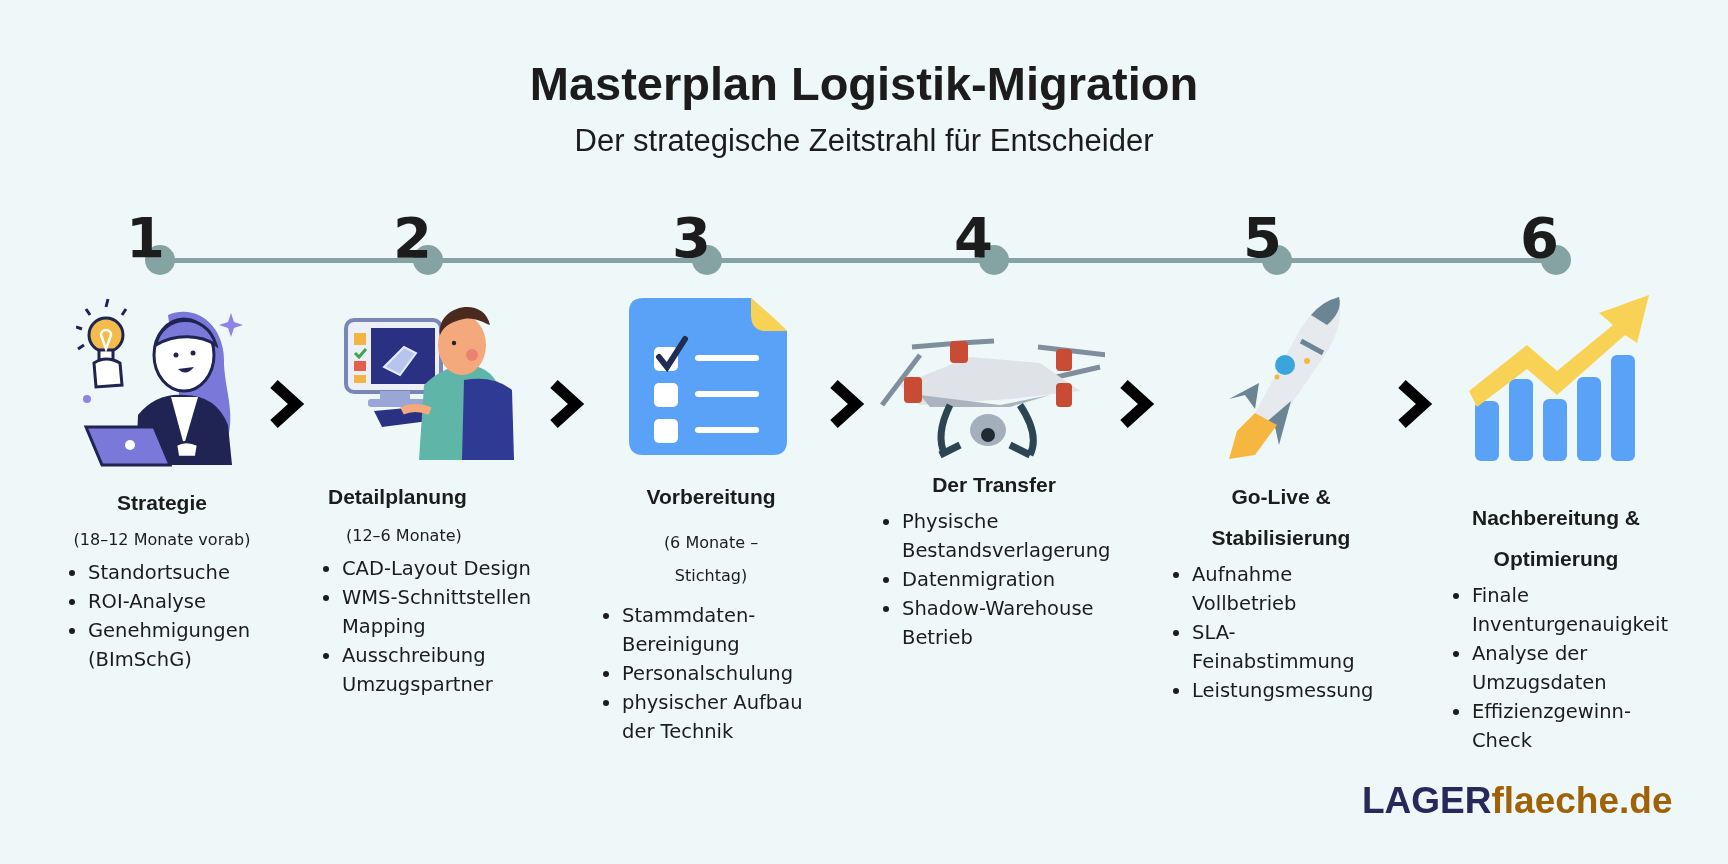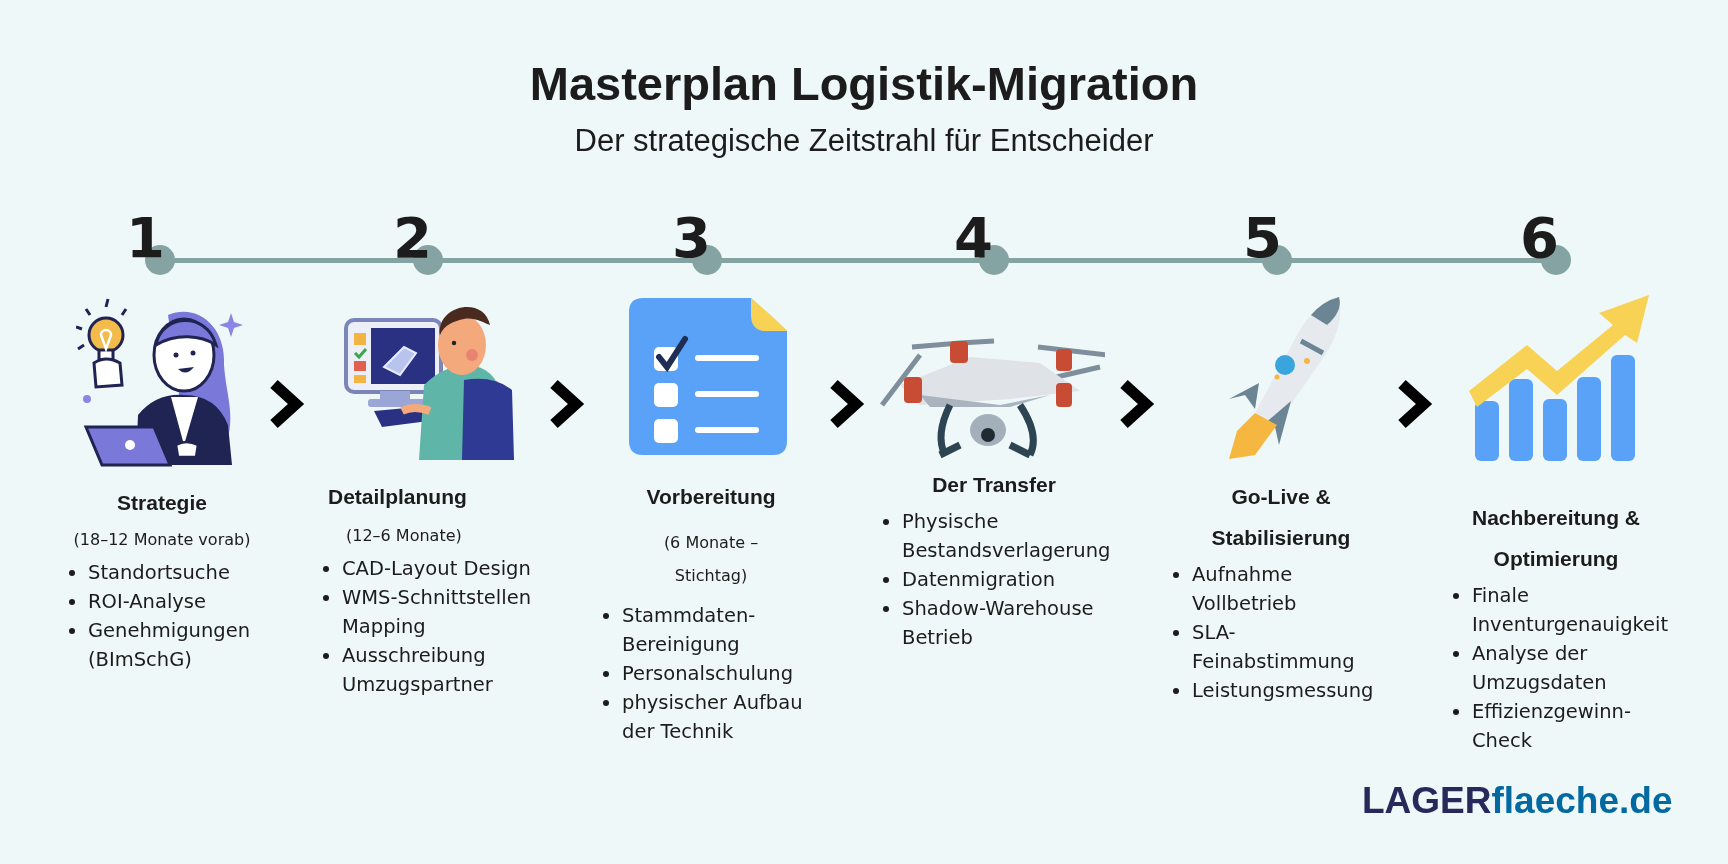--- a/index.html
+++ b/index.html
@@ -11,21 +11,21 @@
   .num { position:absolute; top:208px; font-family:"DejaVu Sans", sans-serif; font-weight:bold; font-size:56px; line-height:60px; color:#1c1c1c; }
   .icon { position:absolute; top:295px; }
   .chev { position:absolute; top:378px; }
   .step { position:absolute; top:480px; }
   .step h3 { margin:0; font-family:Liberation Sans, sans-serif; font-weight:bold; font-size:21px; line-height:41px; text-align:center; }
   .step .period { font-size:16px; line-height:33px; text-align:center; margin-top:2px; }
   .step ul { margin:2px 0 0 0; padding-left:26px; font-size:19.5px; line-height:29px; }
   .step li { padding-left:0; }
   .logo { position:absolute; left:1362px; top:780px; font-family:"Liberation Sans", sans-serif; font-weight:bold; font-size:37px; }
   .logo .a { color:#252a5a; }
-  .logo .b { color:#0369a1; }
+  .logo .b { color:#a16207; }
 </style>
 </head>
 <body>
 
 <div class="title">Masterplan Logistik-Migration</div>
 <div class="subtitle">Der strategische Zeitstrahl für Entscheider</div>
 
 <div class="tl-line"></div>
 <div class="dot" style="left:145px;"></div>
 <div class="dot" style="left:413px;"></div>

